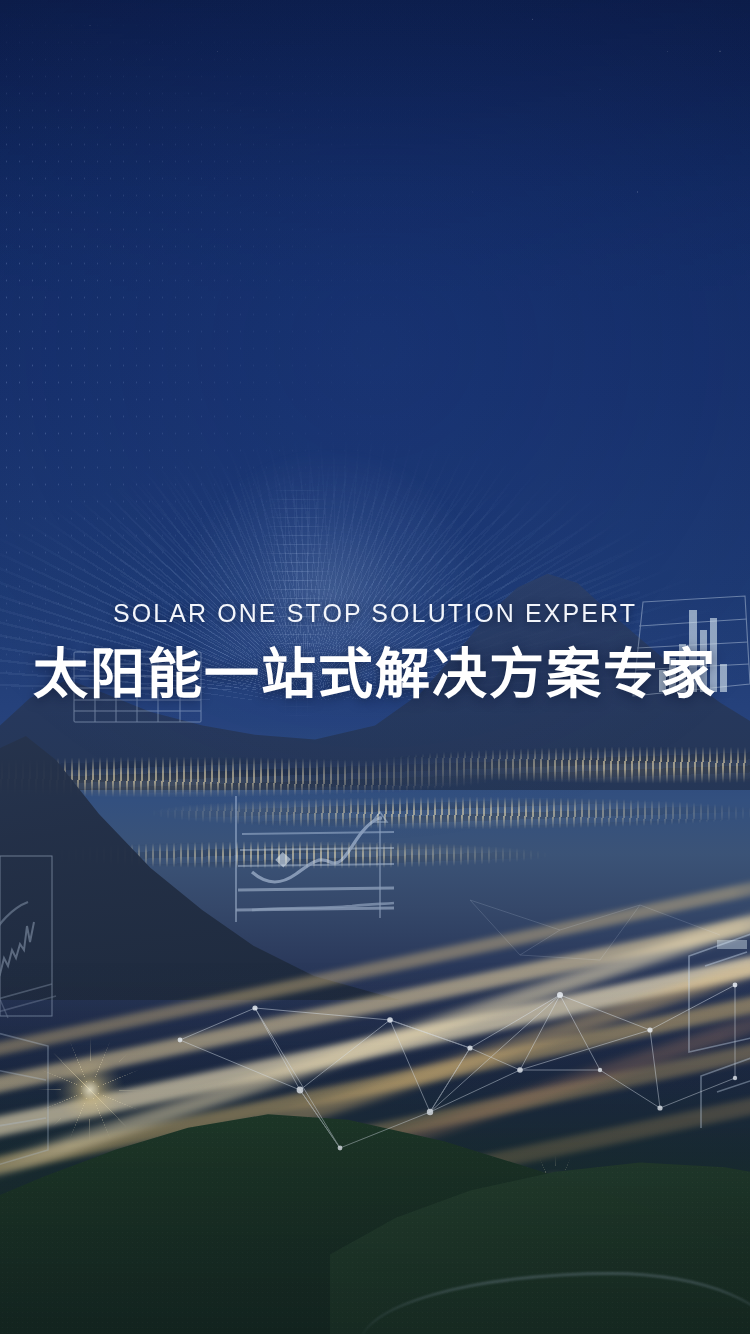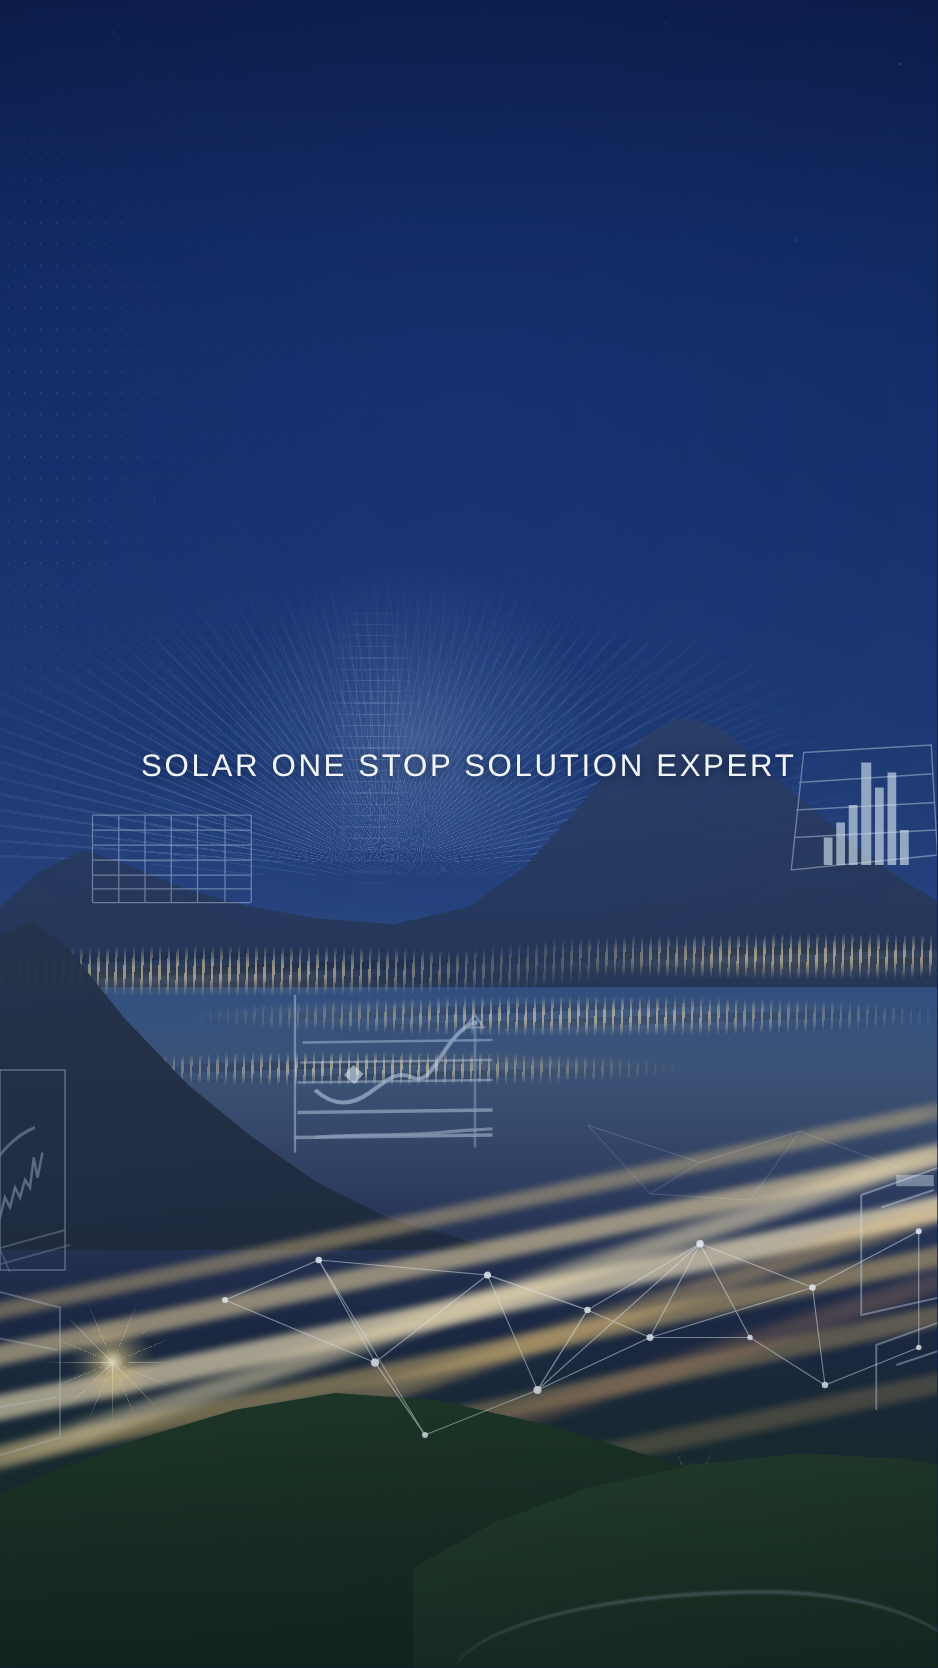--- a/index.html
+++ b/index.html
@@ -465,15 +465,16 @@
       <path d="M470 900 L560 930 L640 905 L720 935"></path>
       <path d="M470 900 L520 955 L560 930"></path>
       <path d="M640 905 L600 960 L520 955"></path>
     </g>
   </svg>
 
   <div class="tone"></div>
 
   <div class="copy">
     <div class="eyebrow">SOLAR ONE STOP SOLUTION EXPERT</div>
+    <h1 class="headline">太阳能一站式解决方案专家</h1>
   </div>
 
 </div>
 
 </body></html>

